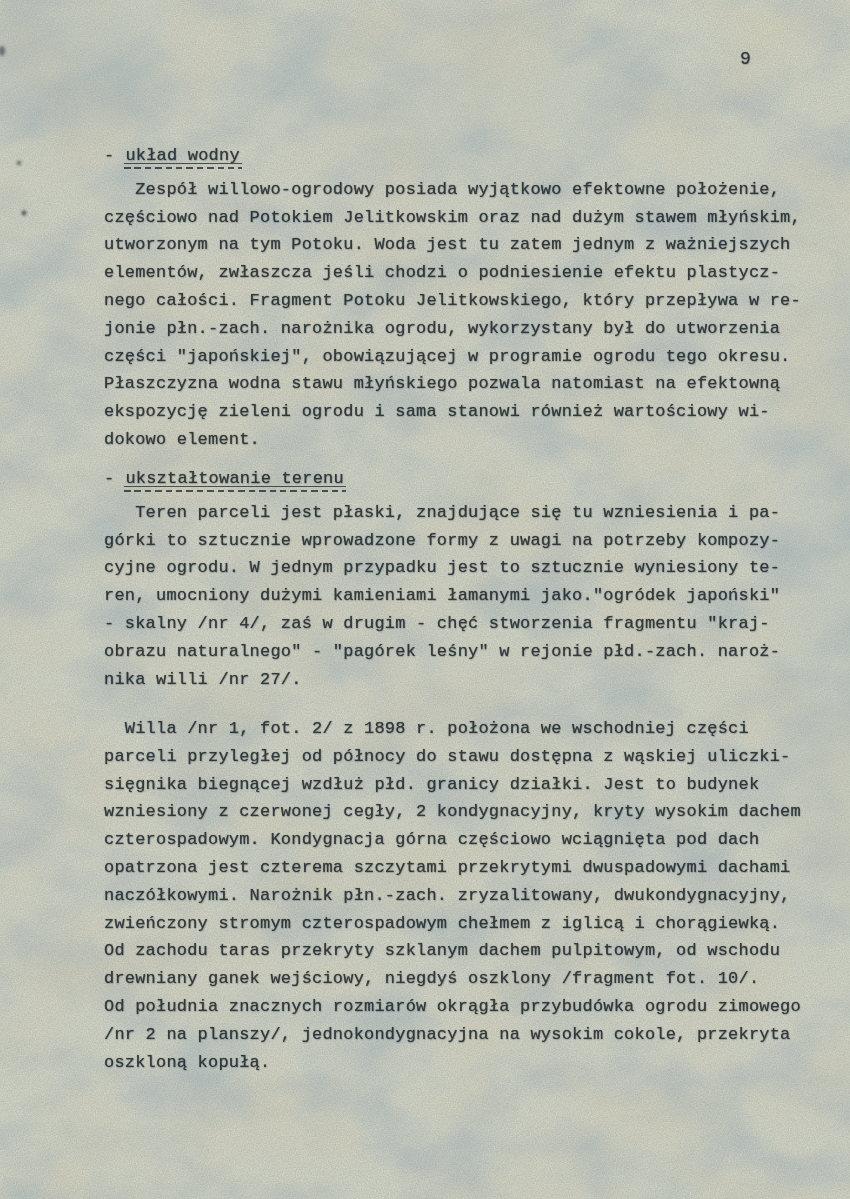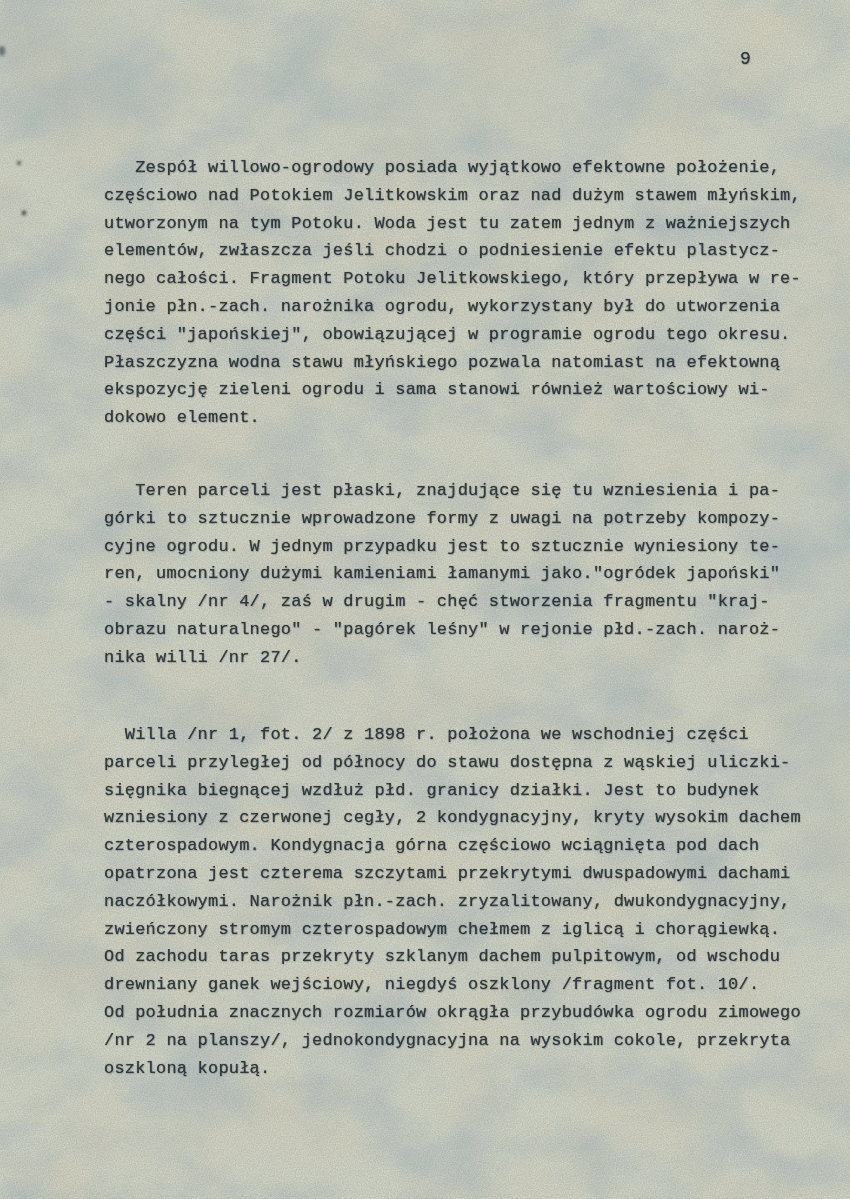--- a/index.html
+++ b/index.html
@@ -62,21 +62,21 @@
     content: "";
     position: absolute;
     left: -1px; right: -2px;
     bottom: 0.5px;
     height: 2px;
     background: repeating-linear-gradient(90deg,
       rgba(63,73,82,0.85) 0px, rgba(63,73,82,0.85) 6.5px,
       rgba(63,73,82,0) 6.5px, rgba(63,73,82,0) 10.4px);
   }
   .body-text {
-    margin-top: 12px;
+    margin-top: 6px;
     white-space: pre;
   }
 </style>
 </head>
 <body>
 
 <div class="page">
 
   <svg class="paper-svg" width="850" height="1199" viewBox="0 0 850 1199" xmlns="http://www.w3.org/2000/svg">
     <defs>
@@ -112,33 +112,39 @@
     <ellipse cx="2" cy="51" rx="3" ry="5" fill="#4a5358" opacity="0.75" filter="url(#softSmall)"></ellipse>
     <circle cx="19" cy="163" r="2" fill="#3a4145" opacity="0.9" filter="url(#softSmall)"></circle>
     <circle cx="24" cy="213" r="2.4" fill="#3a4145" opacity="0.9" filter="url(#softSmall)"></circle>
   </svg>
 
   <div class="text-layer">
 
     <div class="page-number">9</div>
 
     <section class="doc-section sec-0">
+      <div class="heading">
+        <span class="dash">-</span><span class="heading-text">układ wodny</span>
+      </div>
       <div class="body-text">   Zespół willowo-ogrodowy posiada wyjątkowo efektowne położenie,
 częściowo nad Potokiem Jelitkowskim oraz nad dużym stawem młyńskim,
 utworzonym na tym Potoku. Woda jest tu zatem jednym z ważniejszych
 elementów, zwłaszcza jeśli chodzi o podniesienie efektu plastycz-
 nego całości. Fragment Potoku Jelitkowskiego, który przepływa w re-
 jonie płn.-zach. narożnika ogrodu, wykorzystany był do utworzenia
 części "japońskiej", obowiązującej w programie ogrodu tego okresu.
 Płaszczyzna wodna stawu młyńskiego pozwala natomiast na efektowną
 ekspozycję zieleni ogrodu i sama stanowi również wartościowy wi-
 dokowo element.</div>
     </section>
 
     <section class="doc-section sec-1">
+      <div class="heading">
+        <span class="dash">-</span><span class="heading-text">ukształtowanie terenu</span>
+      </div>
       <div class="body-text">   Teren parceli jest płaski, znajdujące się tu wzniesienia i pa-
 górki to sztucznie wprowadzone formy z uwagi na potrzeby kompozy-
 cyjne ogrodu. W jednym przypadku jest to sztucznie wyniesiony te-
 ren, umocniony dużymi kamieniami łamanymi jako."ogródek japoński"
 - skalny /nr 4/, zaś w drugim - chęć stworzenia fragmentu "kraj-
 obrazu naturalnego" - "pagórek leśny" w rejonie płd.-zach. naroż-
 nika willi /nr 27/.</div>
     </section>
 
     <section class="doc-section sec-2">

